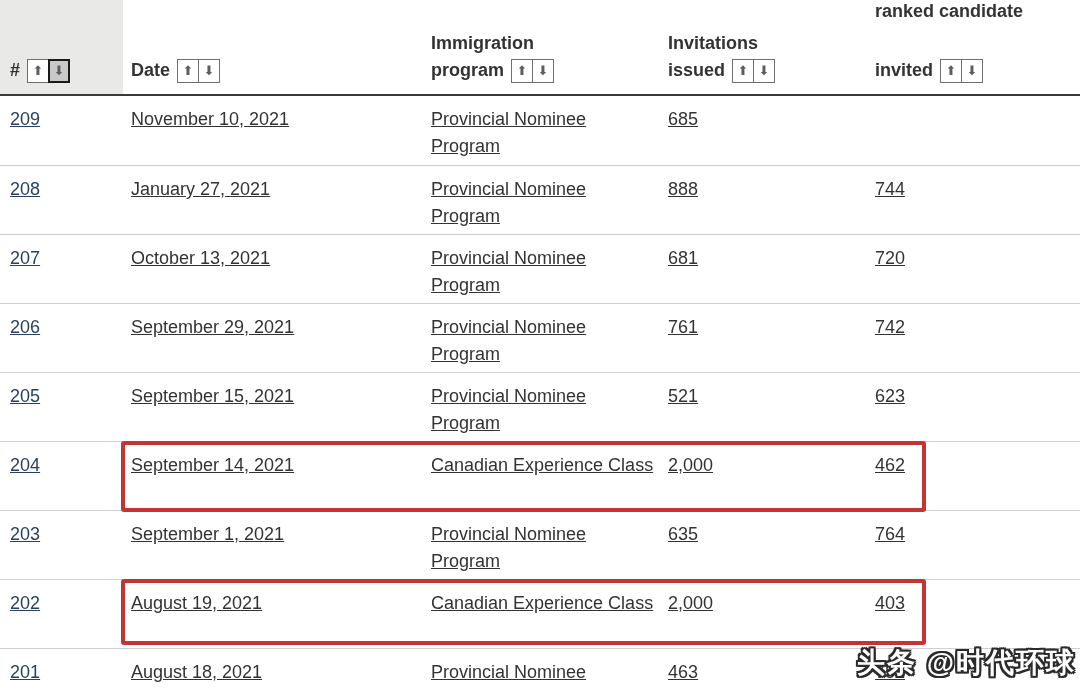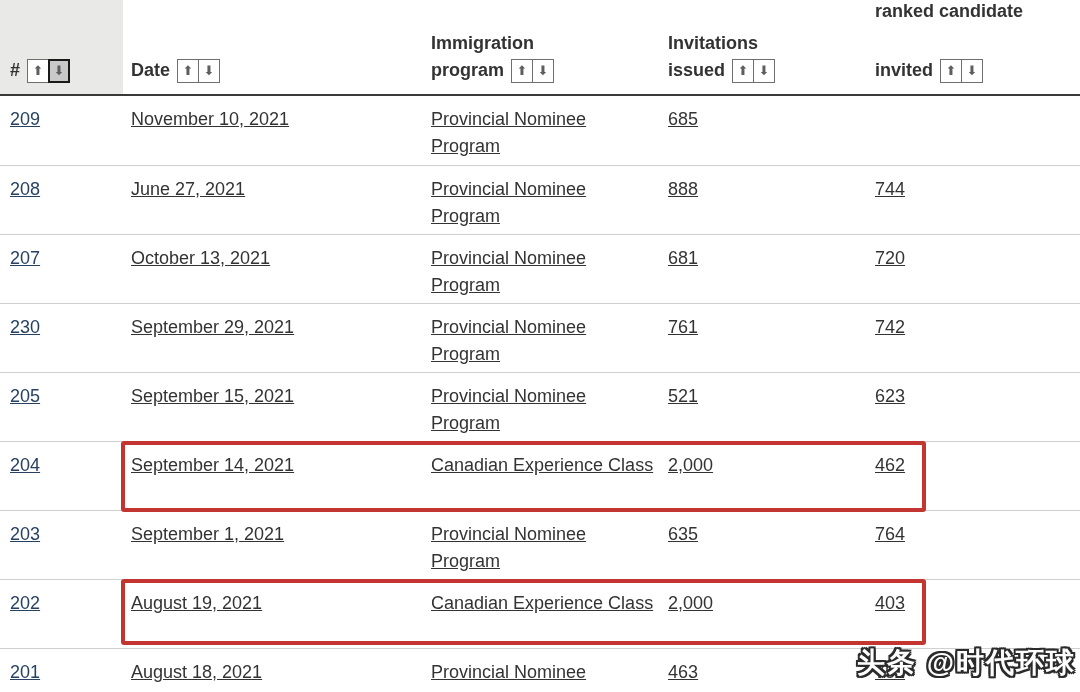--- a/index.html
+++ b/index.html
@@ -117,36 +117,36 @@
 
     <div class="tr">
       <div class="td col-num"><a class="row-link">209</a></div>
       <div class="td col-date">November 10, 2021</div>
       <div class="td col-prog">Provincial Nominee Program</div>
       <div class="td col-crs">685</div>
     </div>
 
     <div class="tr">
       <div class="td col-num"><a class="row-link">208</a></div>
-      <div class="td col-date">June 27, 2021</div>
+      <div class="td col-date">January 27, 2021</div>
       <div class="td col-prog">Provincial Nominee Program</div>
       <div class="td col-inv">888</div>
       <div class="td col-crs">744</div>
     </div>
 
     <div class="tr">
       <div class="td col-num"><a class="row-link">207</a></div>
       <div class="td col-date">October 13, 2021</div>
       <div class="td col-prog">Provincial Nominee Program</div>
       <div class="td col-inv">681</div>
       <div class="td col-crs">720</div>
     </div>
 
     <div class="tr">
-      <div class="td col-num"><a class="row-link">230</a></div>
+      <div class="td col-num"><a class="row-link">206</a></div>
       <div class="td col-date">September 29, 2021</div>
       <div class="td col-prog">Provincial Nominee Program</div>
       <div class="td col-inv">761</div>
       <div class="td col-crs">742</div>
     </div>
 
     <div class="tr">
       <div class="td col-num"><a class="row-link">205</a></div>
       <div class="td col-date">September 15, 2021</div>
       <div class="td col-prog">Provincial Nominee Program</div>

